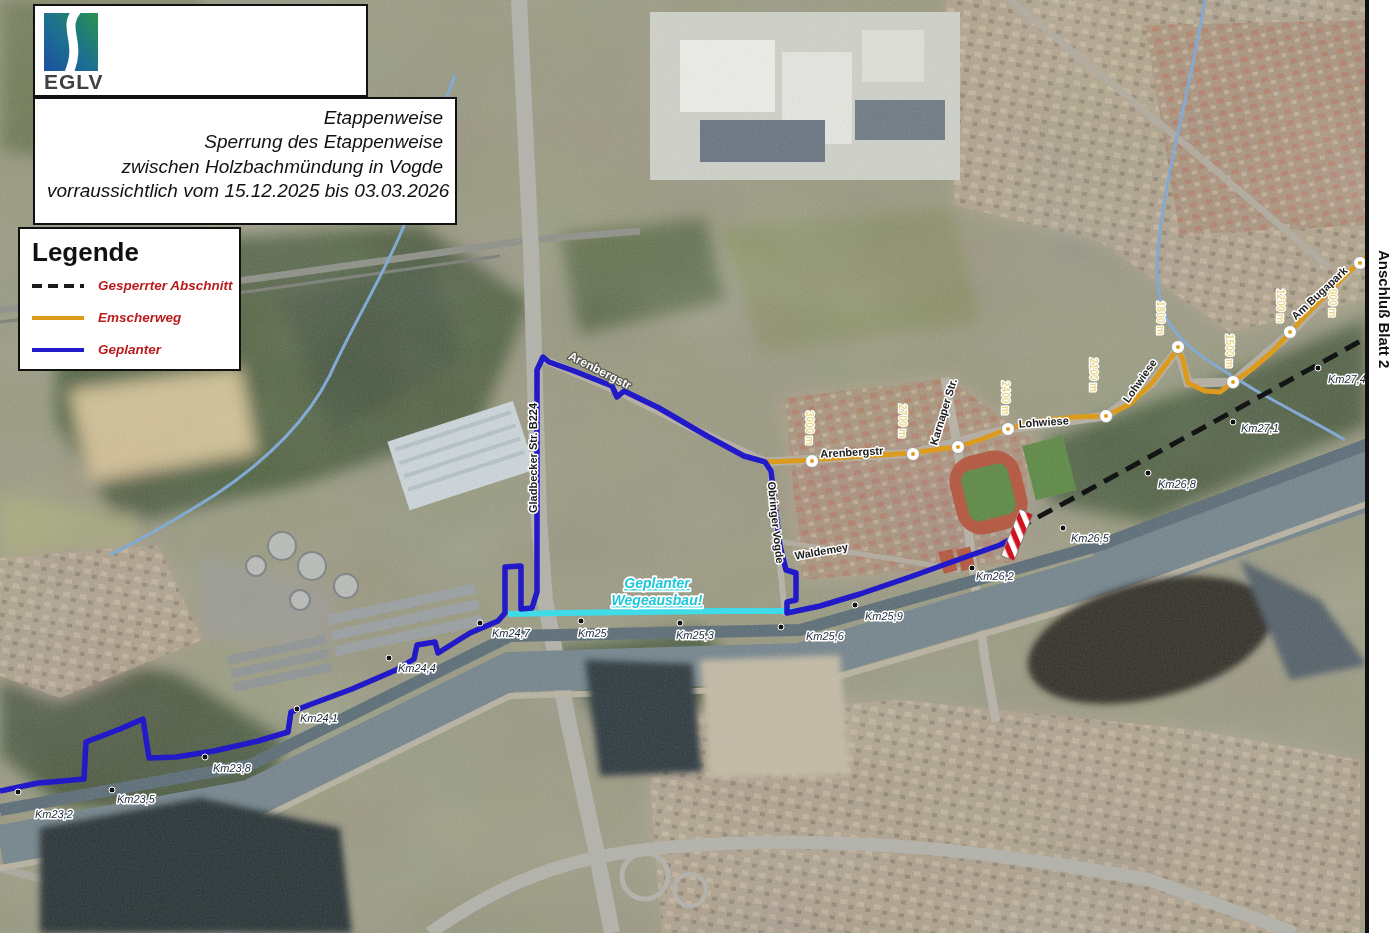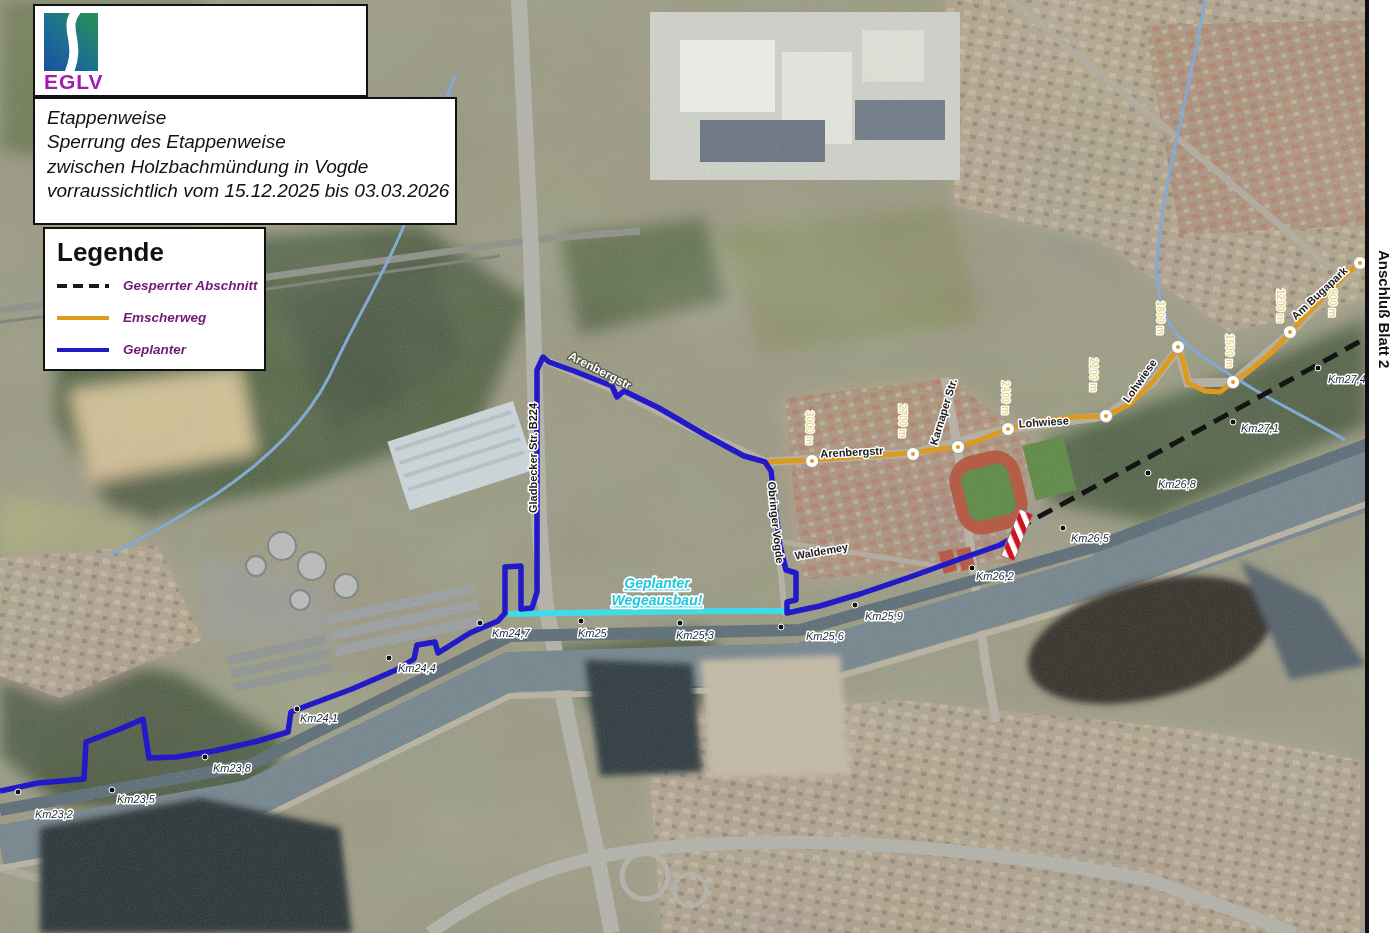--- a/index.html
+++ b/index.html
@@ -2,29 +2,29 @@
 <html><head>
 <meta charset="utf-8">
 <style>
   html,body{margin:0;padding:0;}
   body{width:1400px;height:933px;position:relative;overflow:hidden;
        font-family:"Liberation Sans",sans-serif;background:#9a9b84;}
   #map-svg{position:absolute;left:0;top:0;}
   .overlay-box{position:absolute;background:#ffffff;border:2px solid #111;box-sizing:border-box;}
   #logo-box{left:33px;top:4px;width:335px;height:93px;}
   #logo-mark{position:absolute;left:9px;top:7px;}
-  #logo-text{position:absolute;left:9px;top:64px;font-weight:bold;font-size:21px;letter-spacing:1px;color:#a21caf;}
+  #logo-text{position:absolute;left:9px;top:64px;font-weight:bold;font-size:21px;letter-spacing:1px;color:#404040;}
   #org-name{position:absolute;left:124px;top:10px;font-weight:bold;font-size:15.5px;line-height:23px;color:#111;}
-  #title-box{left:33px;top:97px;width:424px;height:128px;padding:7px 12px;}
+  #title-box{left:33px;top:97px;width:424px;height:128px;padding:7px 12px;text-align:right;}
   .title-line{font-style:italic;font-size:19px;line-height:24.4px;color:#111;white-space:nowrap;}
-  #legend-box{left:43px;top:227px;width:223px;height:144px;padding:6px 12px;}
+  #legend-box{left:18px;top:227px;width:223px;height:144px;padding:6px 12px;}
   #legend-heading{font-weight:bold;font-size:26px;color:#111;margin:2px 0 10px 0;}
   .legend-row{display:flex;align-items:center;margin:0 0 17px 0;}
   .legend-swatch{width:52px;height:4px;margin-right:14px;flex:0 0 52px;}
-  .legend-label{font-weight:bold;font-style:italic;font-size:13.5px;color:#701a75;white-space:nowrap;}
+  .legend-label{font-weight:bold;font-style:italic;font-size:13.5px;color:#b91c1c;white-space:nowrap;}
   #sheet-margin{position:absolute;right:0;top:0;width:33px;height:933px;background:#fff;
                 border-left:2px solid #111;box-sizing:border-box;}
   #sheet-label{position:absolute;left:7px;top:250px;writing-mode:vertical-rl;
                font-weight:bold;font-size:15px;color:#111;white-space:nowrap;}
   
   text{font-family:"Liberation Sans",sans-serif;}
   .maplabel{paint-order:stroke;stroke-linejoin:round;stroke-linecap:round;}
   .km{font-size:11px;font-style:italic;fill:#1e2a3c;stroke:#ffffff;stroke-width:3px;}
   .street{font-size:11px;font-weight:bold;fill:#1c1c1c;stroke:#ffffff;stroke-width:3px;}
   .street-light{font-size:12px;font-weight:bold;fill:#ffffff;stroke:#55554c;stroke-width:2.5px;}

